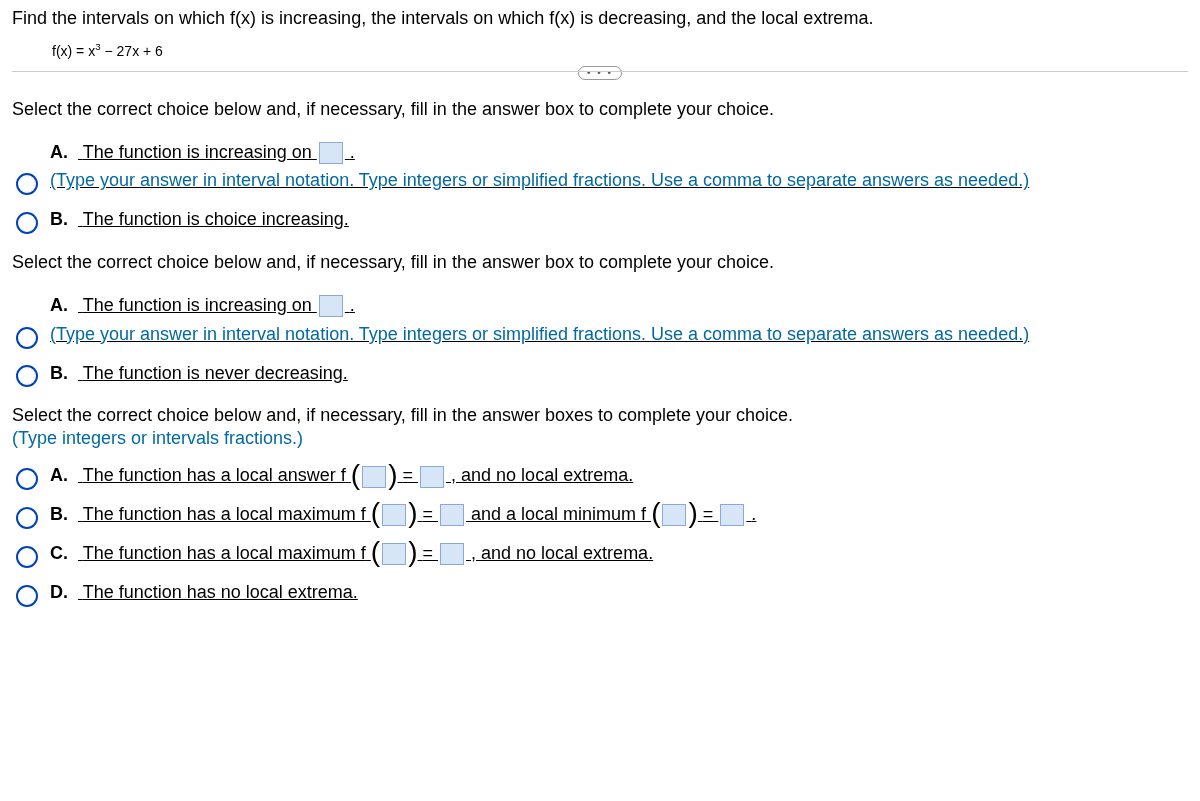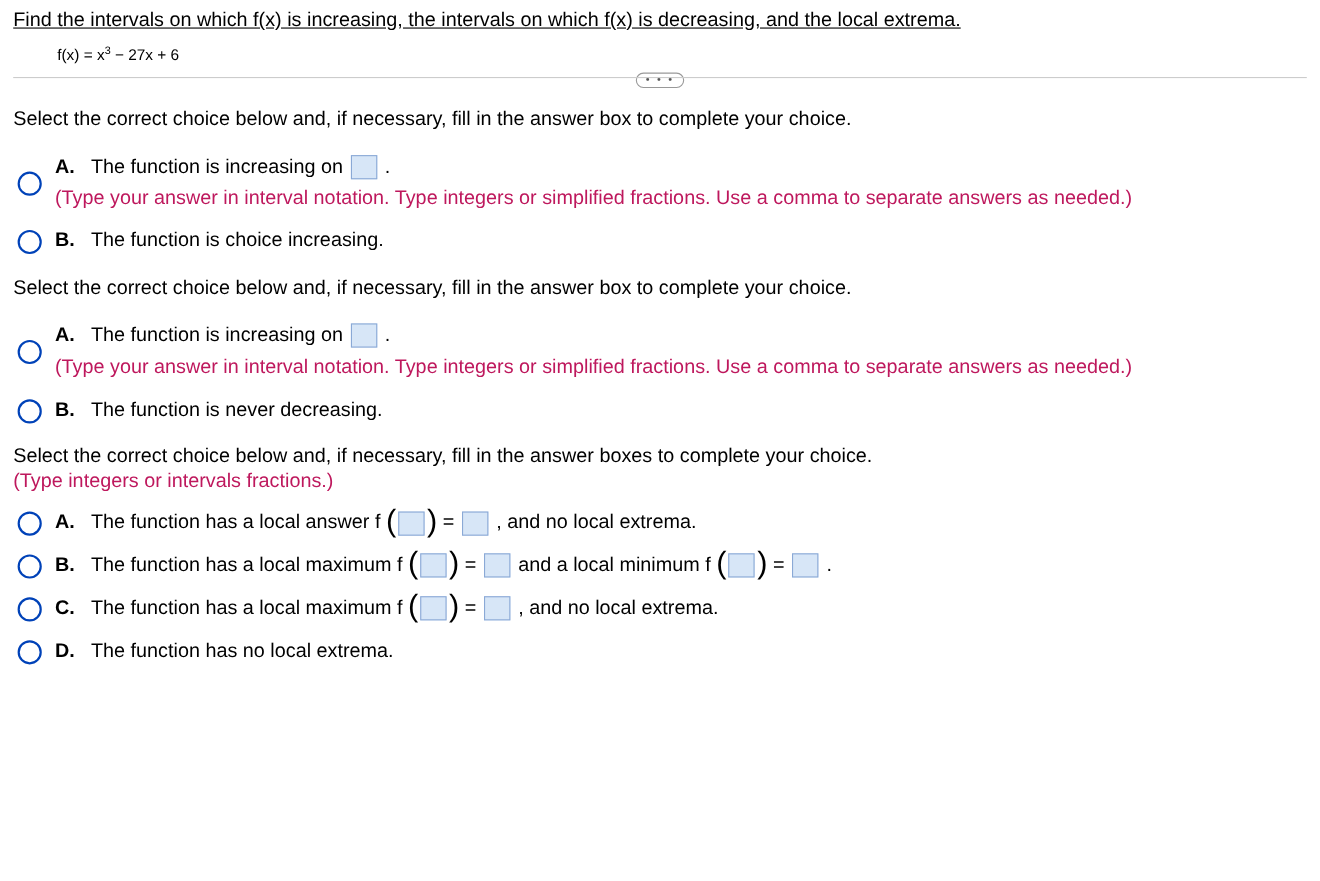--- a/index.html
+++ b/index.html
@@ -4,21 +4,21 @@
 <style>
   body {
     font-family: Arial, Helvetica, sans-serif;
     font-size: 18px;
     color: #000;
     margin: 0;
     padding: 8px 12px;
     width: 1200px;
     box-sizing: border-box;
   }
-  .question-text { margin-bottom: 12px; text-decoration: underline; }
+  .question-text { margin-bottom: 12px; }
   .equation { margin: 10px 0 10px 40px; font-size: 14px; }
   sup { font-size: 0.7em; vertical-align: super; }
   hr.sep {
     border: none;
     border-top: 1px solid #ccc;
     margin: 12px 0 0 0;
     position: relative;
   }
   .dots-wrap {
     text-align: center;
@@ -30,25 +30,26 @@
     background: #fff;
     border: 1px solid #999;
     border-radius: 10px;
     padding: 1px 8px;
     font-size: 10px;
     letter-spacing: 2px;
     color: #555;
     line-height: 1;
   }
   .prompt { margin: 18px 0; }
-  .hint { color: #be185d; }
+  .hint { color: #0369a1; }
   .choice-row {
     display: flex;
-    align-items: center;
+    align-items: flex-end;
     margin: 10px 0 10px 4px;
+    text-decoration: underline;
   }
   .radio {
     flex: 0 0 auto;
     width: 18px;
     height: 18px;
     border: 2px solid #0042b8;
     border-radius: 50%;
     margin-top: 3px;
     margin-right: 12px;
     cursor: pointer;

